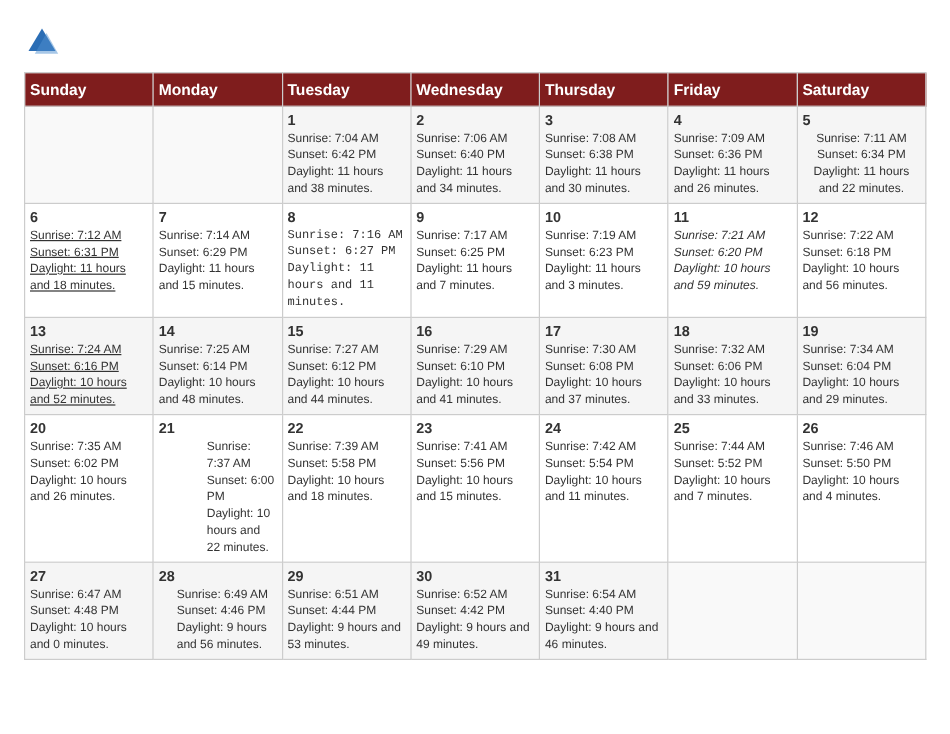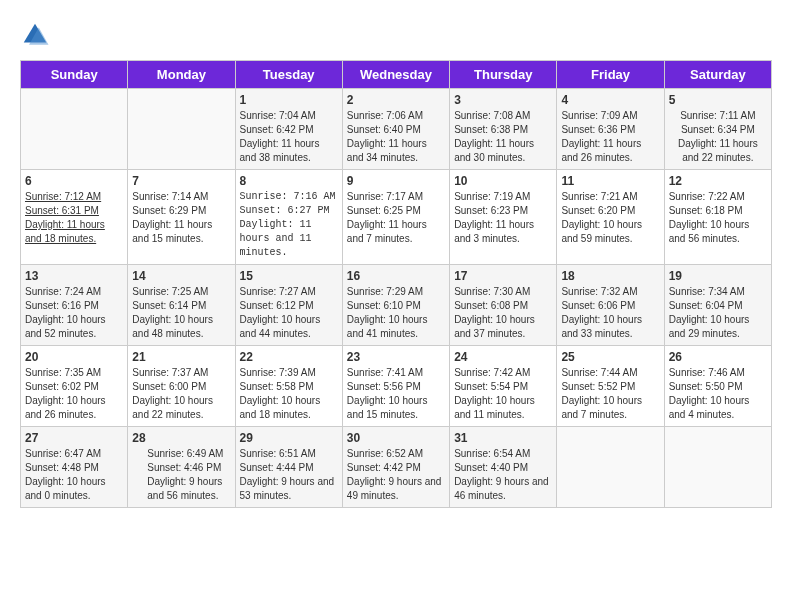--- a/index.html
+++ b/index.html
@@ -50,26 +50,26 @@
     }
     .location-title {
       font-size: 16px;
       color: #555;
     }
     table {
       width: 100%;
       border-collapse: collapse;
     }
     thead tr th {
-      background-color: #6d28d9;
+      background-color: #7f1d1d;
       color: #fff;
       font-size: 13px;
       font-weight: bold;
       padding: 6px 4px;
-      text-align: center;
+      text-align: left;
       border: 1px solid #ccc;
     }
     tbody tr td {
       vertical-align: top;
       border: 1px solid #ccc;
       padding: 4px;
       font-size: 10.5px;
       color: #333;
       width: calc(100% / 7);
       height: 80px;
@@ -188,35 +188,35 @@
 Daylight: 11 hours and 7 minutes.</div>
         </td>
         <td>
           <span class="day-number">10</span>
           <div class="day-info" style="white-space: pre-line;">Sunrise: 7:19 AM
 Sunset: 6:23 PM
 Daylight: 11 hours and 3 minutes.</div>
         </td>
         <td>
           <span class="day-number">11</span>
-          <div class="day-info" style="white-space: pre-line;">Sunrise: 7:21 AM
+          <div class="day-info" style="white-space: pre-line; font-style: italic;">Sunrise: 7:21 AM
 Sunset: 6:20 PM
 Daylight: 10 hours and 59 minutes.</div>
         </td>
         <td>
           <span class="day-number">12</span>
           <div class="day-info" style="white-space: pre-line;">Sunrise: 7:22 AM
 Sunset: 6:18 PM
 Daylight: 10 hours and 56 minutes.</div>
         </td>
       </tr>
       <tr>
         <td>
           <span class="day-number">13</span>
-          <div class="day-info" style="white-space: pre-line;">Sunrise: 7:24 AM
+          <div class="day-info" style="white-space: pre-line; text-decoration: underline;">Sunrise: 7:24 AM
 Sunset: 6:16 PM
 Daylight: 10 hours and 52 minutes.</div>
         </td>
         <td>
           <span class="day-number">14</span>
           <div class="day-info" style="white-space: pre-line;">Sunrise: 7:25 AM
 Sunset: 6:14 PM
 Daylight: 10 hours and 48 minutes.</div>
         </td>
         <td>
@@ -252,21 +252,21 @@
       </tr>
       <tr>
         <td>
           <span class="day-number">20</span>
           <div class="day-info" style="white-space: pre-line;">Sunrise: 7:35 AM
 Sunset: 6:02 PM
 Daylight: 10 hours and 26 minutes.</div>
         </td>
         <td>
           <span class="day-number">21</span>
-          <div class="day-info" style="white-space: pre-line;">Sunrise: 7:37 AM
+          <div class="day-info" style="white-space: pre-line; margin-left: 40px;">Sunrise: 7:37 AM
 Sunset: 6:00 PM
 Daylight: 10 hours and 22 minutes.</div>
         </td>
         <td>
           <span class="day-number">22</span>
           <div class="day-info" style="white-space: pre-line;">Sunrise: 7:39 AM
 Sunset: 5:58 PM
 Daylight: 10 hours and 18 minutes.</div>
         </td>
         <td>

